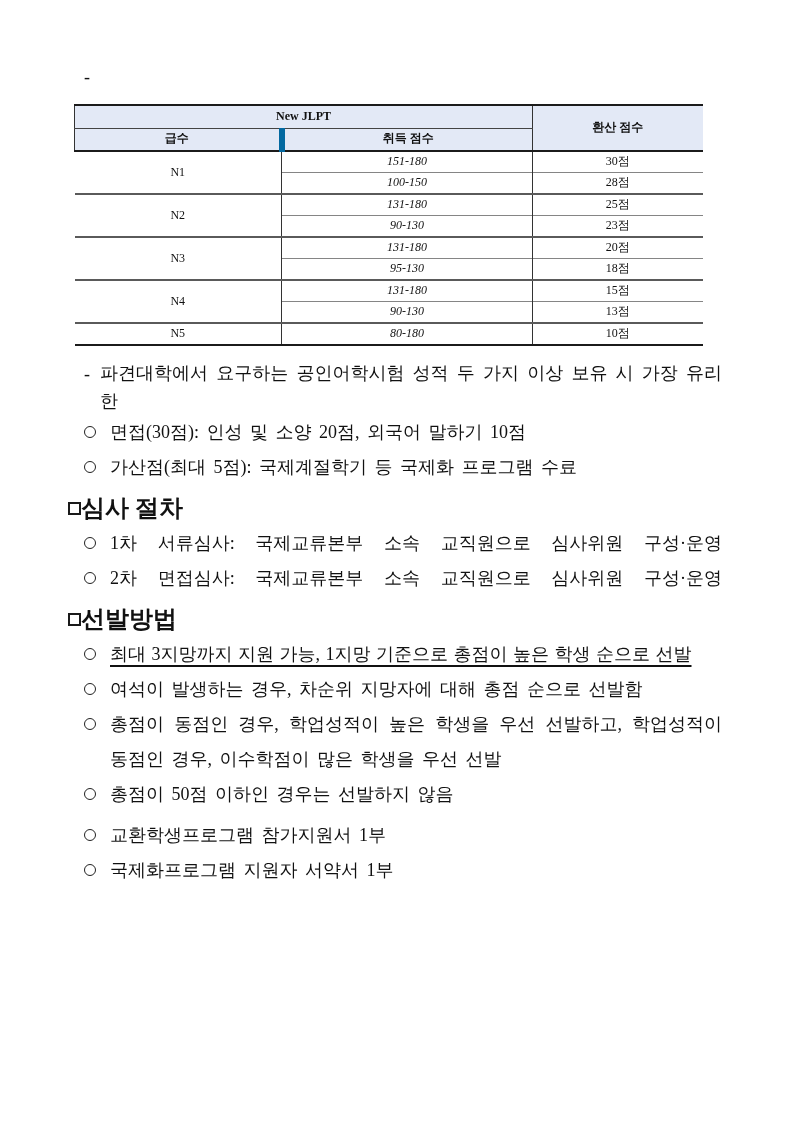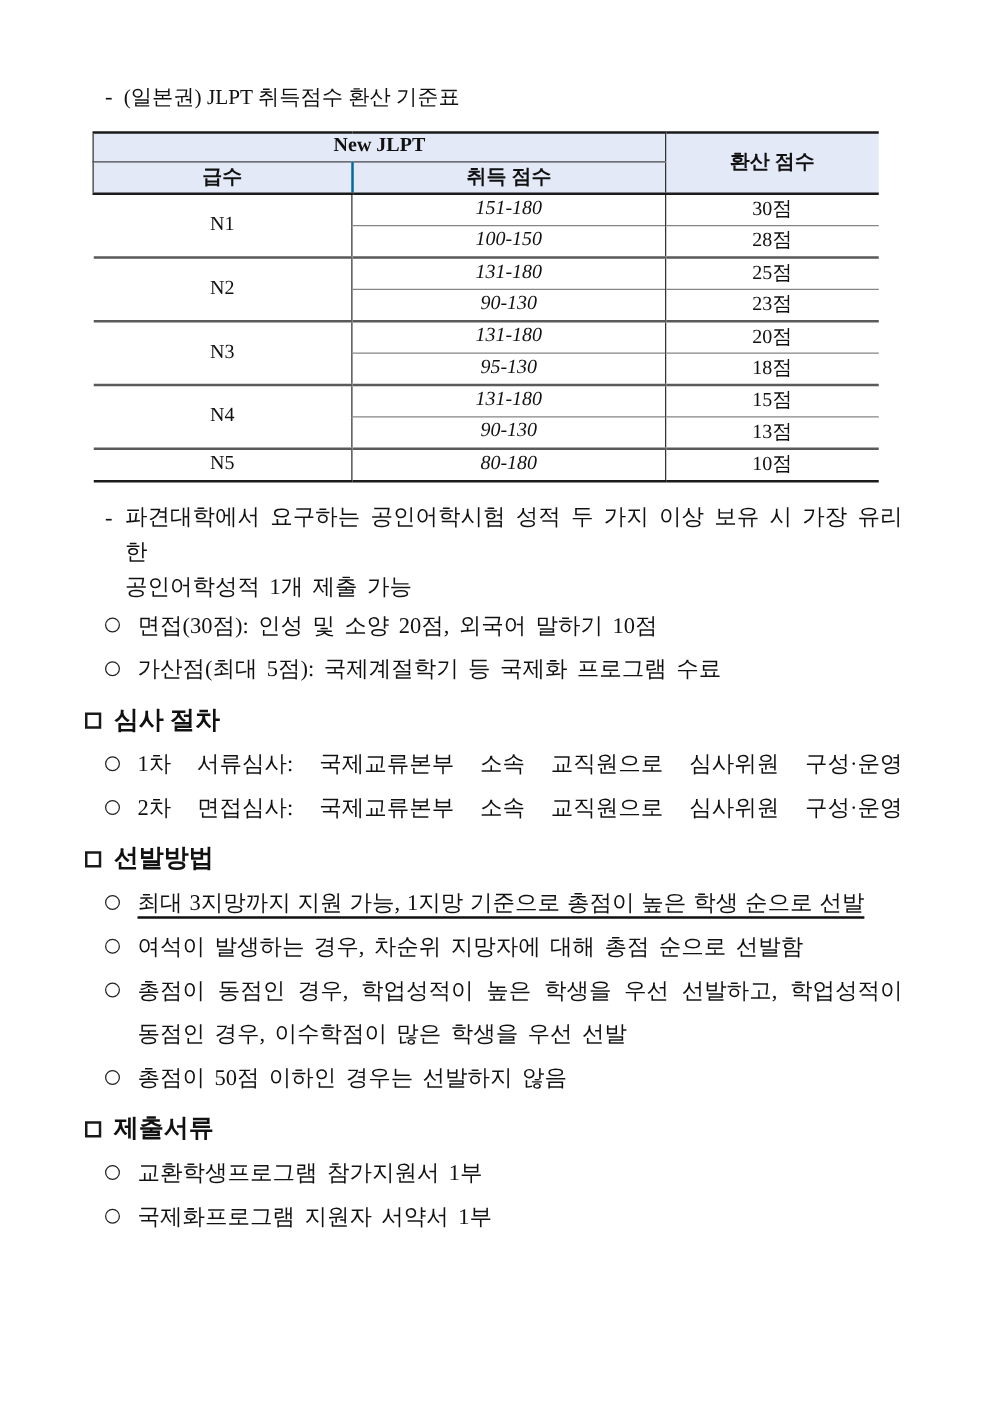--- a/index.html
+++ b/index.html
@@ -22,32 +22,32 @@
   .doc-title {
     display: flex; gap: 9px; align-items: baseline;
     font-size: 17px; line-height: 26px;
     margin: 0 0 14px 16px;
   }
 
   
   table.score-table {
     border-collapse: collapse; table-layout: fixed;
     width: 628px; margin: 0 0 0 6px;
-    font-size: 16px;
+    font-size: 12px;
   }
   table.score-table th, table.score-table td {
     text-align: center; vertical-align: middle;
     padding: 1px 0 2px;
   }
   thead th { background: var(--header-bg); font-weight: bold; height: 23px; }
   tbody td { height: 20px; font-weight: normal; }
   thead tr:first-child th { border-top: 2px solid var(--line-heavy); }
   th.h-group { border-bottom: 1px solid #444444; border-left: 1px solid #333333; }
   th.h-level { border-left: 1px solid #333333; border-bottom: 2px solid var(--line-heavy); }
-  th.h-score { border-left: 2px solid #0369a1; border-bottom: 2px solid var(--line-heavy); }
+  th.h-score { border-left: 6px solid #0369a1; border-bottom: 2px solid var(--line-heavy); }
   th.h-conv  { border-left: 1px solid #333333; border-bottom: 2px solid var(--line-heavy); }
   td.score { border-left: 1px solid #333333; border-right: 1px solid #333333; font-style: italic; }
   tr.sub td { border-top: 1px solid var(--line-light); }
   tr.group-start td { border-top: 2px solid var(--line-mid); }
   tbody tr:last-child td { border-bottom: 2px solid var(--line-heavy); }
 
   
   .prose { margin-top: 13px; font-size: 18px; }
   .item { display: flex; }
   .item .marker-col {
@@ -65,41 +65,40 @@
   .circ {
     width: 12px; height: 12px; border: 1.5px solid #222222;
     border-radius: 50%; display: inline-block; margin-top: 11px;
   }
   .dash-marker { font-size: 18px; }
 
   .jline { text-align: justify; text-align-last: justify; }
 
   .section { margin-top: 6px; }
   .section-heading {
-    display: flex; align-items: center; gap: 10px;
-    font-size: 20px; font-weight: bold; line-height: 35px;
+    display: flex; align-items: center; 
+    font-size: 24px; font-weight: bold; line-height: 35px;
   }
   .sq {
     width: 13px; height: 13px; border: 2px solid #1a1a1a;
     display: inline-block; flex: 0 0 13px;
   }
   .emphasis .body {
     font-weight: normal; white-space: nowrap;
     text-decoration: underline; text-decoration-thickness: 2px;
     text-underline-offset: 5px; word-spacing: 1px;
   }
 </style>
 </head>
 <body>
 
 <div class="page">
 
   <div class="doc-title">
     <span class="dash-marker">-</span>
-    <span>(일본권) JLPT 취득점수 환산 기준표</span>
   </div>
 
   <table class="score-table">
     <colgroup>
         <col style="width:207px">
         <col style="width:251px">
         <col style="width:170px">
       </colgroup>
     <thead>
       <tr>
@@ -154,21 +153,20 @@
         <td class="pts">10점</td>
       </tr>
     </tbody>
   </table>
 
   <div class="prose">
     <div class="item dash-note">
       <span class="marker-col dash-marker">-</span>
       <div class="body">
         <div class="ln jline">파견대학에서 요구하는 공인어학시험 성적 두 가지 이상 보유 시 가장 유리한</div>
-        <div class="ln">공인어학성적 1개 제출 가능</div>
       </div>
     </div>
     <div class="item bullet-item">
       <span class="marker-col">
           <span class="circ"></span>
         </span>
       <div class="body">면접(30점): 인성 및 소양 20점, 외국어 말하기 10점</div>
     </div>
     <div class="item bullet-item">
       <span class="marker-col">
@@ -229,24 +227,20 @@
     </div>
     <div class="item bullet-item">
       <span class="marker-col">
           <span class="circ"></span>
         </span>
       <div class="body">총점이 50점 이하인 경우는 선발하지 않음</div>
     </div>
   </div>
 
   <div class="section prose">
-    <div class="section-heading">
-      <span class="sq"></span>
-      <span>제출서류</span>
-    </div>
     <div class="item bullet-item">
       <span class="marker-col">
           <span class="circ"></span>
         </span>
       <div class="body">교환학생프로그램 참가지원서 1부</div>
     </div>
     <div class="item bullet-item">
       <span class="marker-col">
           <span class="circ"></span>
         </span>

